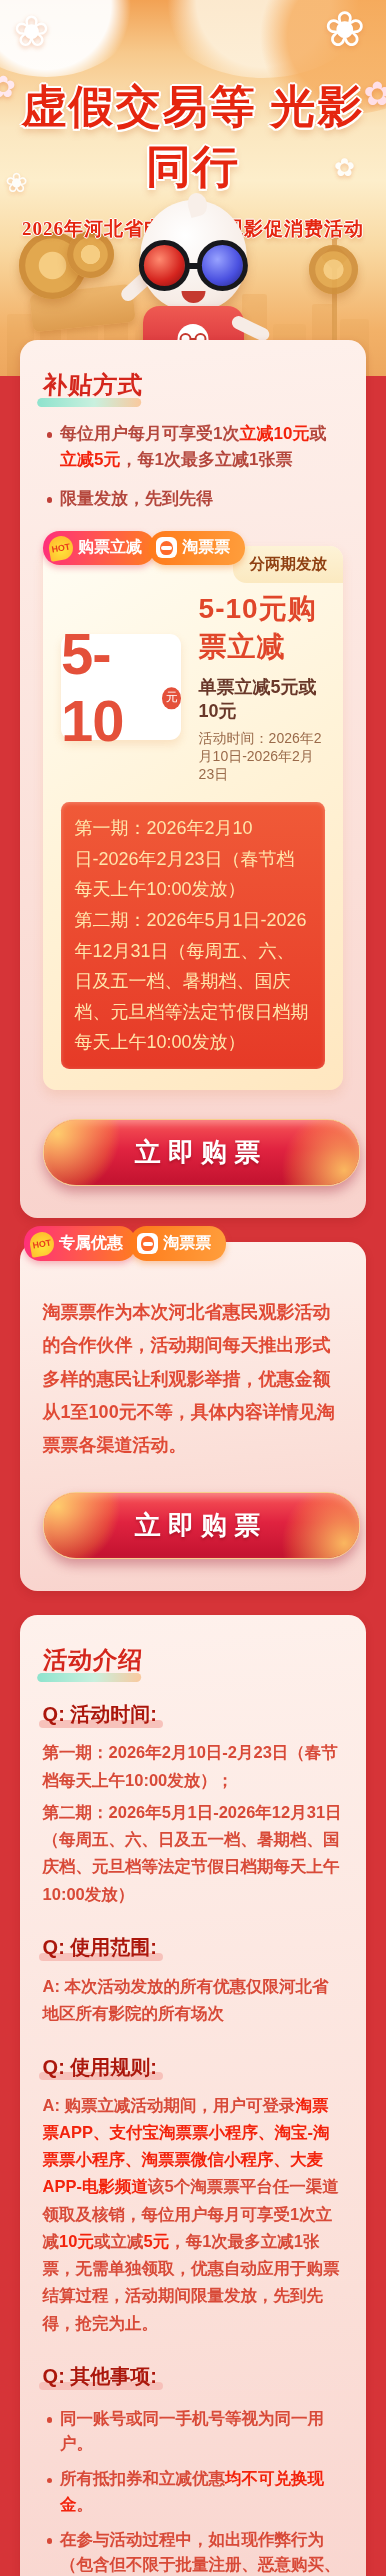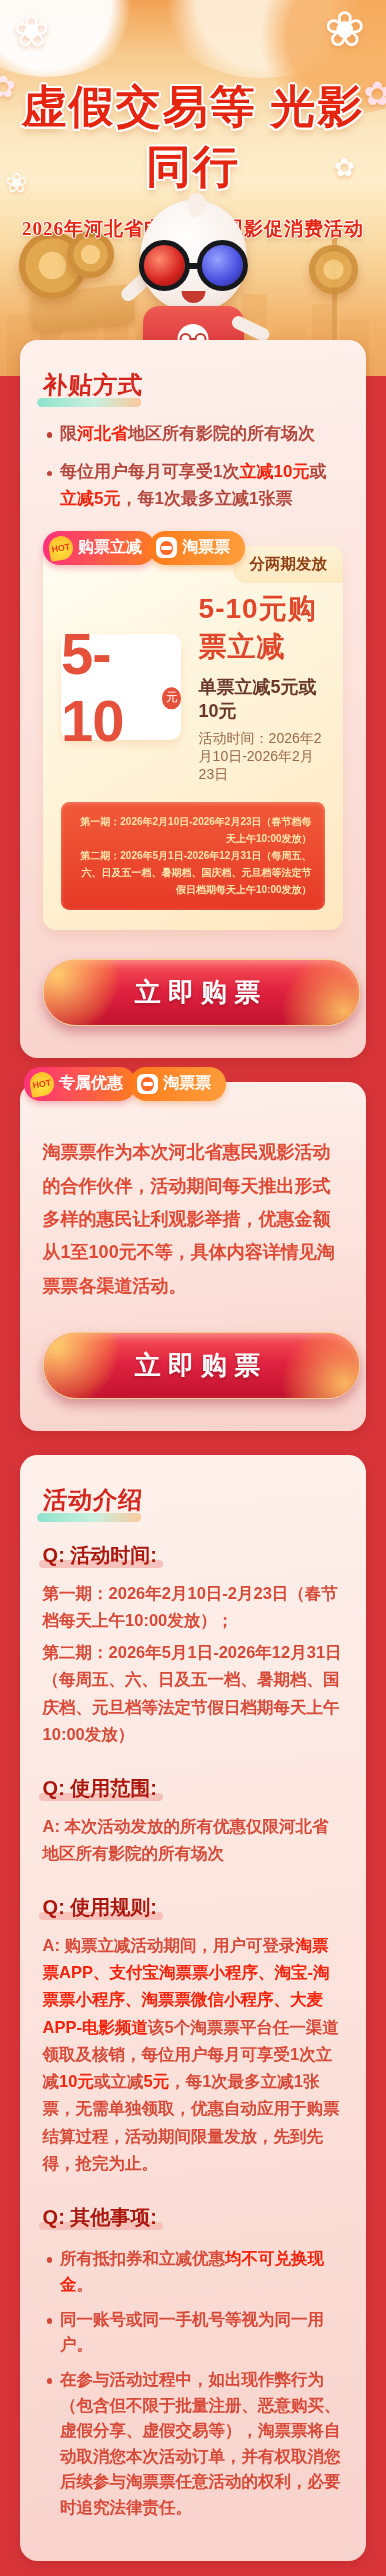--- a/index.html
+++ b/index.html
@@ -81,21 +81,21 @@
     font-size:15.5px;font-weight:800;padding:8.2px 16.5px;border-radius:0 13.4px 0 13.4px;}
   .cp-body{display:flex;align-items:center;gap:17.5px;}
   .cp-amount{flex:0 0 120px;height:106px;background:#fff;border-radius:11.3px;display:flex;align-items:center;justify-content:center;box-shadow:0 4.1px 8.2px rgba(230,140,60,.18);}
   .cp-num{font-size:58px;font-weight:900;color:#e4503a;letter-spacing:-1px;}
   .cp-unit{display:inline-flex;width:21.6px;height:21.6px;border-radius:50%;background:#e4503a;color:#fff;font-size:12px;
     align-items:center;justify-content:center;margin-left:4.1px;transform:translateY(11.3px);}
   .cp-title{font-size:28px;font-weight:900;color:#e0462a;letter-spacing:1px;}
   .cp-l1{margin-top:9.3px;font-size:18px;font-weight:700;color:#69382a;}
   .cp-l2{margin-top:6.2px;font-size:14px;color:#9a6a4a;}
   .periods{margin-top:18.5px;background:linear-gradient(180deg,#f05a38,#e63a27);border-radius:8.2px;padding:11.3px 13.4px;
-    text-align:right;color:#ffe6ab;font-size:10px;font-weight:700;line-height:1.7;box-shadow:inset 0 1px 4.1px rgba(255,255,255,.28);}
+    text-align:left;color:#ffe6ab;font-size:18px;font-weight:400;line-height:1.7;box-shadow:inset 0 1px 4.1px rgba(255,255,255,.28);}
   .cta{position:relative;width:315px;height:65px;margin:29px auto 1px;border-radius:33px;cursor:pointer;
     background:linear-gradient(180deg,#f85456 0%,#e02340 45%,#c2122f 100%);border:1.5px solid #f7cf8b;
     box-shadow:0 6.2px 11.3px rgba(150,15,40,.35),inset 0 4.1px 7.2px rgba(255,255,255,.3);
     display:flex;align-items:center;justify-content:center;color:#fff;font-size:26px;font-weight:700;letter-spacing:7.2px;
     text-shadow:0 1.5px 2.6px rgba(120,10,20,.4);overflow:hidden;}
   .cta::before{content:"";position:absolute;left:-15.5px;top:-15.5px;width:93px;height:93px;
     background:radial-gradient(circle at 32% 32%,rgba(255,210,110,.95),rgba(255,180,60,.25) 58%,transparent 70%);}
   .cta::after{content:"";position:absolute;right:-15.5px;bottom:-15.5px;width:93px;height:93px;
     background:radial-gradient(circle at 68% 68%,rgba(255,200,100,.9),rgba(255,170,60,.2) 58%,transparent 70%);}
   .card.pad-top{padding-top:49px;}
@@ -160,22 +160,22 @@
         </div>
       </div>
     </div>
     <div class="m-arm2"></div>
   </div>
 </div>
 
 <div class="card first">
   <div class="sec-title">补贴方式</div>
   <div class="bullets">
-    <div class="bu"><span>限</span><span class="em">河北省</span><span>地区所有影院的所有场次</span></div>
     <div class="bu"><span>每位用户每月可享受1次</span><span class="em">立减10元</span><span>或</span><span class="em">立减5元</span><span>，每1次最多立减1张票</span></div>
+    <div class="bu">限量发放，先到先得</div>
   </div>
 
   <div class="coupon">
     <div class="tags">
       <div class="tag-hot">
         <span class="hot-badge">HOT</span>
         <span>购票立减</span>
       </div>
       <div class="tag-tpp">
         <span class="tpp-ico">
@@ -229,17 +229,17 @@
   <div class="a">第一期：2026年2月10日-2月23日（春节档每天上午10:00发放）；</div>
   <div class="a">第二期：2026年5月1日-2026年12月31日（每周五、六、日及五一档、暑期档、国庆档、元旦档等法定节假日档期每天上午10:00发放）</div>
 
   <div><div class="q">Q: 使用范围:</div></div>
   <div class="a">A: 本次活动发放的所有优惠仅限河北省地区所有影院的所有场次</div>
 
   <div><div class="q">Q: 使用规则:</div></div>
   <div class="a"><span>A: 购票立减活动期间，用户可登录</span><span class="em">淘票票APP、支付宝淘票票小程序、淘宝-淘票票小程序、淘票票微信小程序、大麦APP-电影频道</span><span>该5个淘票票平台任一渠道领取及核销，每位用户每月可享受1次立减</span><span class="em">10元</span><span>或立减</span><span class="em">5元</span><span>，每1次最多立减1张票，无需单独领取，优惠自动应用于购票结算过程，活动期间限量发放，先到先得，抢完为止。</span></div>
 
   <div><div class="q">Q: 其他事项:</div></div>
+  <div class="bu small">同一账号或同一手机号等视为同一用户。</div>
   <div class="bu small"><span>所有抵扣券和立减优惠</span><span class="em">均不可兑换现金</span><span>。</span></div>
-  <div class="bu small">同一账号或同一手机号等视为同一用户。</div>
   <div class="bu small">在参与活动过程中，如出现作弊行为（包含但不限于批量注册、恶意购买、虚假分享、虚假交易等），淘票票将自动取消您本次活动订单，并有权取消您后续参与淘票票任意活动的权利，必要时追究法律责任。</div>
 </div>
 
 
 </body></html>

